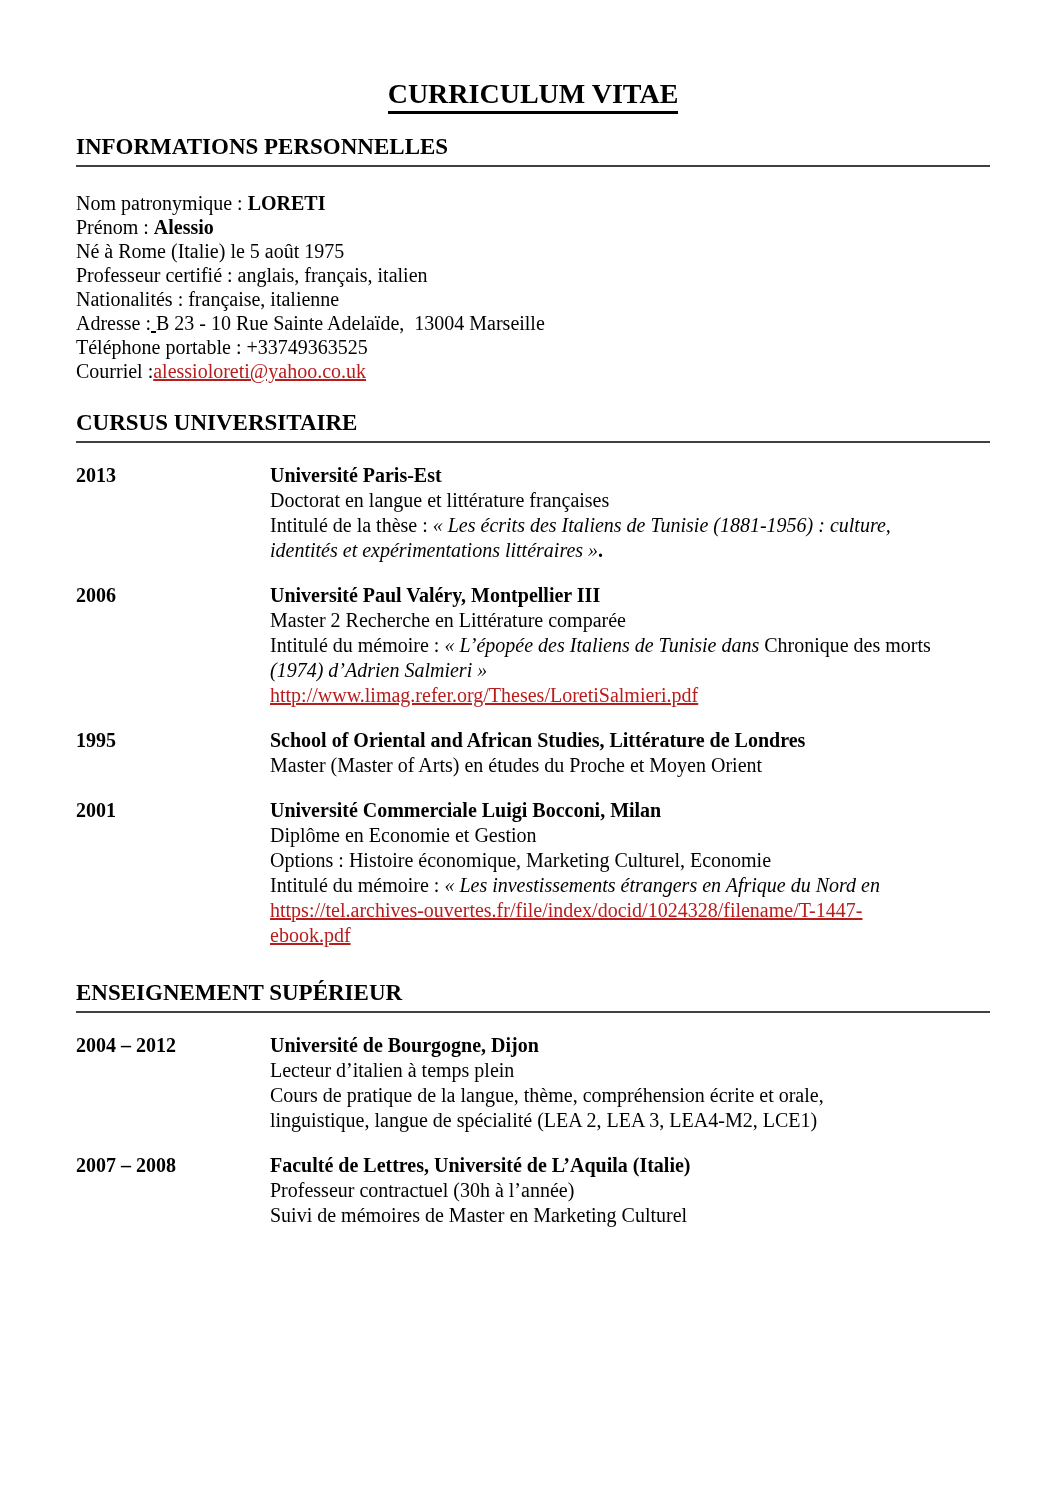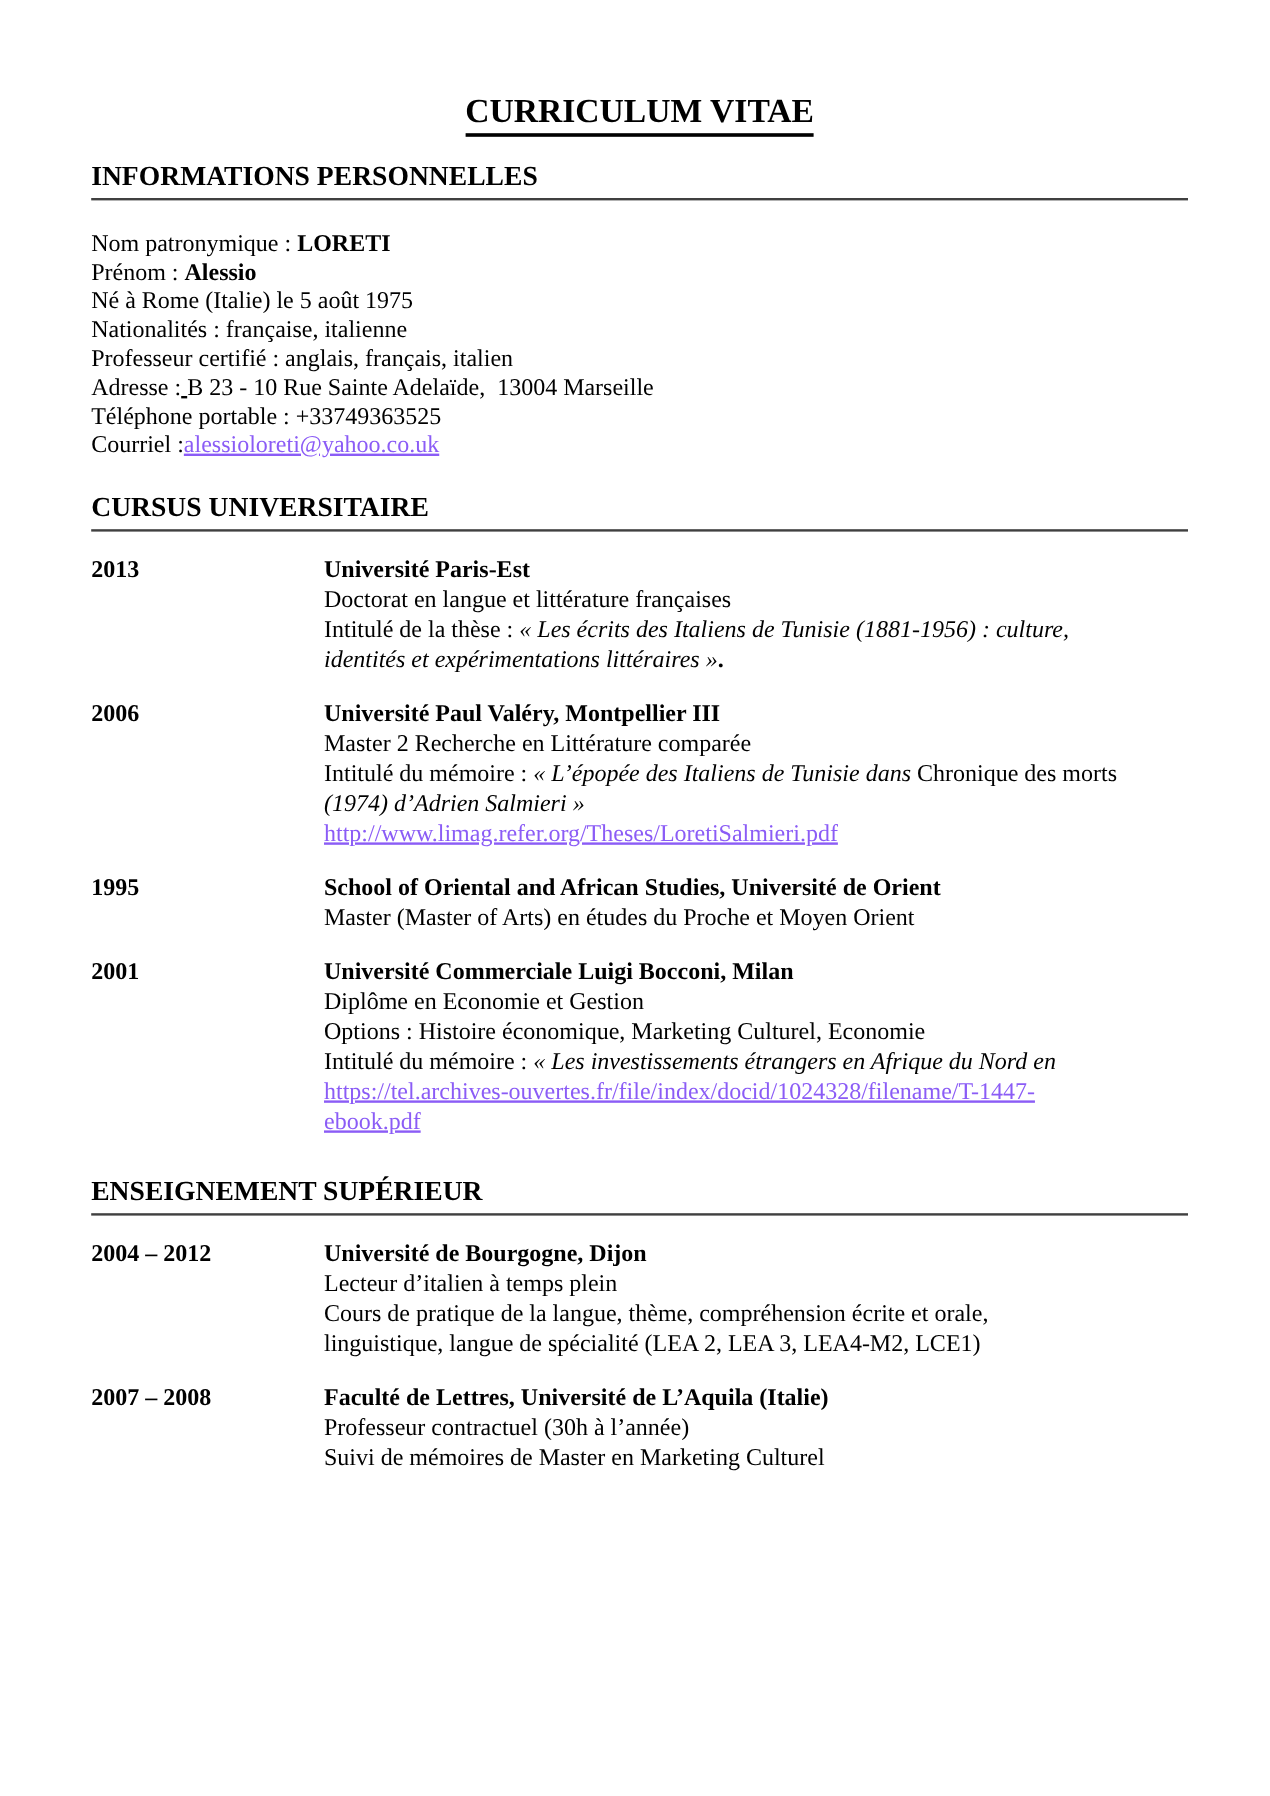--- a/index.html
+++ b/index.html
@@ -59,39 +59,39 @@
     line-height: 25px;
   }
   .entry-content { flex: 1; }
   .entry-content .line { line-height: 25px; }
 
   .line { white-space: pre-wrap; }
   .run-b { font-weight: bold; }
   .run-i { font-style: italic; }
   .run-u { text-decoration: underline; }
   a.run-link {
-    color: #8b5cf6;
+    color: #b91c1c;
     cursor: pointer;
   }
 </style>
 </head>
 <body>
 
 <div class="doc">
 
   <h1 class="doc-title"><span class="underlined">CURRICULUM VITAE</span></h1>
 
   <div class="section section-personal">
     <h2 class="section-heading">INFORMATIONS PERSONNELLES</h2>
     <div class="personal-lines">
         <div class="line"><span class="">Nom patronymique : </span><span class=" run-b">LORETI</span></div>
         <div class="line"><span class="">Prénom : </span><span class=" run-b">Alessio</span></div>
         <div class="line"><span class="">Né à Rome (Italie) le 5 août 1975</span></div>
+        <div class="line"><span class="">Professeur certifié : anglais, français, italien</span></div>
         <div class="line"><span class="">Nationalités : française, italienne</span></div>
-        <div class="line"><span class="">Professeur certifié : anglais, français, italien</span></div>
         <div class="line"><span class="">Adresse :</span><span class=" run-u"> </span><span class="">B 23 - 10 Rue Sainte Adelaïde,  13004 Marseille</span></div>
         <div class="line"><span class="">Téléphone portable : +33749363525</span></div>
         <div class="line"><span class="">Courriel :</span><a class="run-link" href="#">alessioloreti@yahoo.co.uk</a></div>
       </div>
   </div>
 
   <div class="section section-education">
     <h2 class="section-heading">CURSUS UNIVERSITAIRE</h2>
     <div class="entries">
         <div class="entry">
@@ -109,21 +109,21 @@
             <div class="line"><span class=" run-b">Université Paul Valéry, Montpellier III</span></div>
             <div class="line"><span class="">Master 2 Recherche en Littérature comparée</span></div>
             <div class="line"><span class="">Intitulé du mémoire : </span><span class=" run-i">« L’épopée des Italiens de Tunisie dans </span><span class="">Chronique des morts</span></div>
             <div class="line"><span class=" run-i">(1974) d’Adrien Salmieri »</span></div>
             <div class="line"><a class="run-link" href="#">http://www.limag.refer.org/Theses/LoretiSalmieri.pdf</a></div>
           </div>
         </div>
         <div class="entry">
           <div class="entry-year">1995</div>
           <div class="entry-content">
-            <div class="line"><span class=" run-b">School of Oriental and African Studies, Université de Orient</span></div>
+            <div class="line"><span class=" run-b">School of Oriental and African Studies, Littérature de Londres</span></div>
             <div class="line"><span class="">Master (Master of Arts) en études du Proche et Moyen Orient</span></div>
           </div>
         </div>
         <div class="entry">
           <div class="entry-year">2001</div>
           <div class="entry-content">
             <div class="line"><span class=" run-b">Université Commerciale Luigi Bocconi, Milan</span></div>
             <div class="line"><span class="">Diplôme en Economie et Gestion</span></div>
             <div class="line"><span class="">Options : Histoire économique, Marketing Culturel, Economie</span></div>
             <div class="line"><span class="">Intitulé du mémoire : </span><span class=" run-i">« Les investissements étrangers en Afrique du Nord en</span></div>

